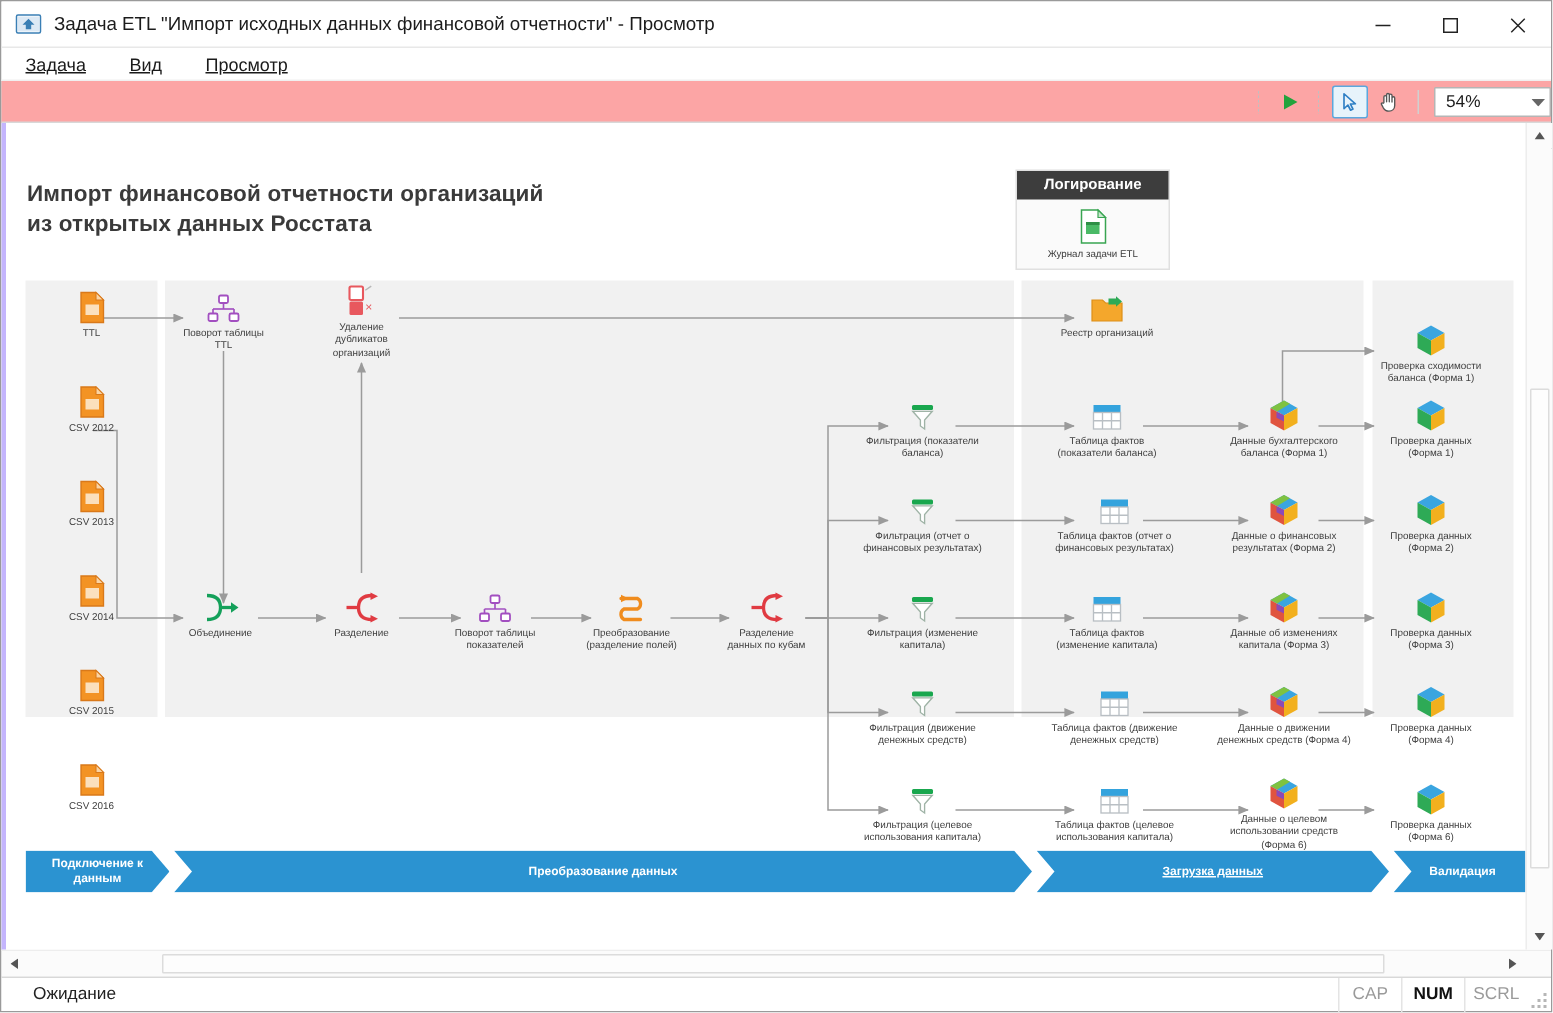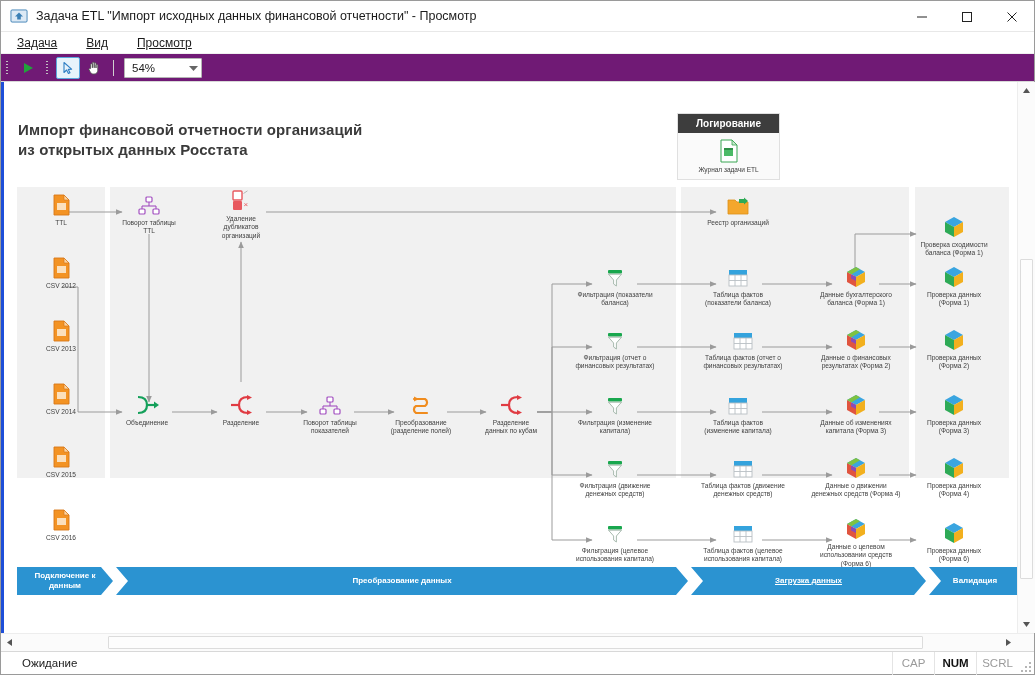--- a/index.html
+++ b/index.html
@@ -26,38 +26,38 @@
   .winbtn svg { display:block; }
 
   
   .menubar { height:22px; flex:0 0 22px; display:flex; align-items:center;
              background:#fff; padding-left:14px; border-bottom:1px solid #f0f0f0;}
   .menuitem { font-size:12px; color:#1b1b1b; margin-right:25px; padding:2px 2px; }
   .menuitem u { text-decoration:underline; }
 
   
   .toolbar { height:28px; flex:0 0 28px; display:flex; align-items:center;
-             background:#701a75; border-bottom:1px solid #d8d8d8; padding-left:0; }
+             background:#fca5a5; border-bottom:1px solid #d8d8d8; padding-left:16px;justify-content:flex-end; }
   .grip { width:6px; height:18px; margin:0 4px; position:relative; }
   .grip::before { content:""; position:absolute; left:1px; top:1px; width:2px; height:16px;
                   background-image:radial-gradient(#c0c0c0 45%, transparent 46%);
                   background-size:2px 3px; }
   .tb-btn { width:24px; height:22px; display:flex; align-items:center; justify-content:center;
             border:1px solid transparent; border-radius:2px; margin:0 1px; }
   .tb-btn.active { border:1px solid #5ba7dd; background:#e7f3fb; }
   .tb-sep { width:1px; height:16px; background:#d0d0d0; margin:0 6px; }
   .zoombox { width:78px; height:20px; border:1px solid #b5b5b5; background:#fff;
              display:flex; align-items:center; margin-left:4px; border-radius:1px; }
   .zoomval { font-size:11.5px; color:#1b1b1b; padding-left:7px; flex:1; }
   .zoomarrow { width:16px; display:flex; align-items:center; justify-content:center; }
 
   
   .canvas-wrap { flex:1 1 auto; position:relative; display:flex; }
   .canvas { position:relative; flex:1 1 auto; background:#ffffff;
-            border-left:3px solid #1d4ed8; overflow:hidden; }
+            border-left:3px solid #c4b5fd; overflow:hidden; }
   .vscroll { width:17px; flex:0 0 17px; background:#fbfbfb; border-left:1px solid #ededed;
              position:relative; }
   .vs-btn { width:17px; height:17px; display:flex; align-items:center; justify-content:center;
             background:#fbfbfb; }
   .vs-btn.bottom { position:absolute; bottom:0; left:0; }
   .vs-track { position:absolute; top:17px; bottom:17px; left:0; width:17px; background:#fbfbfb; }
   .vs-thumb { position:absolute; left:2px; width:13px; top:160px; height:320px;
               background:#fdfdfd; border:1px solid #dcdcdc; border-radius:1px; }
 
   .hscroll-row { height:18px; flex:0 0 18px; display:flex; background:#fbfbfb;

